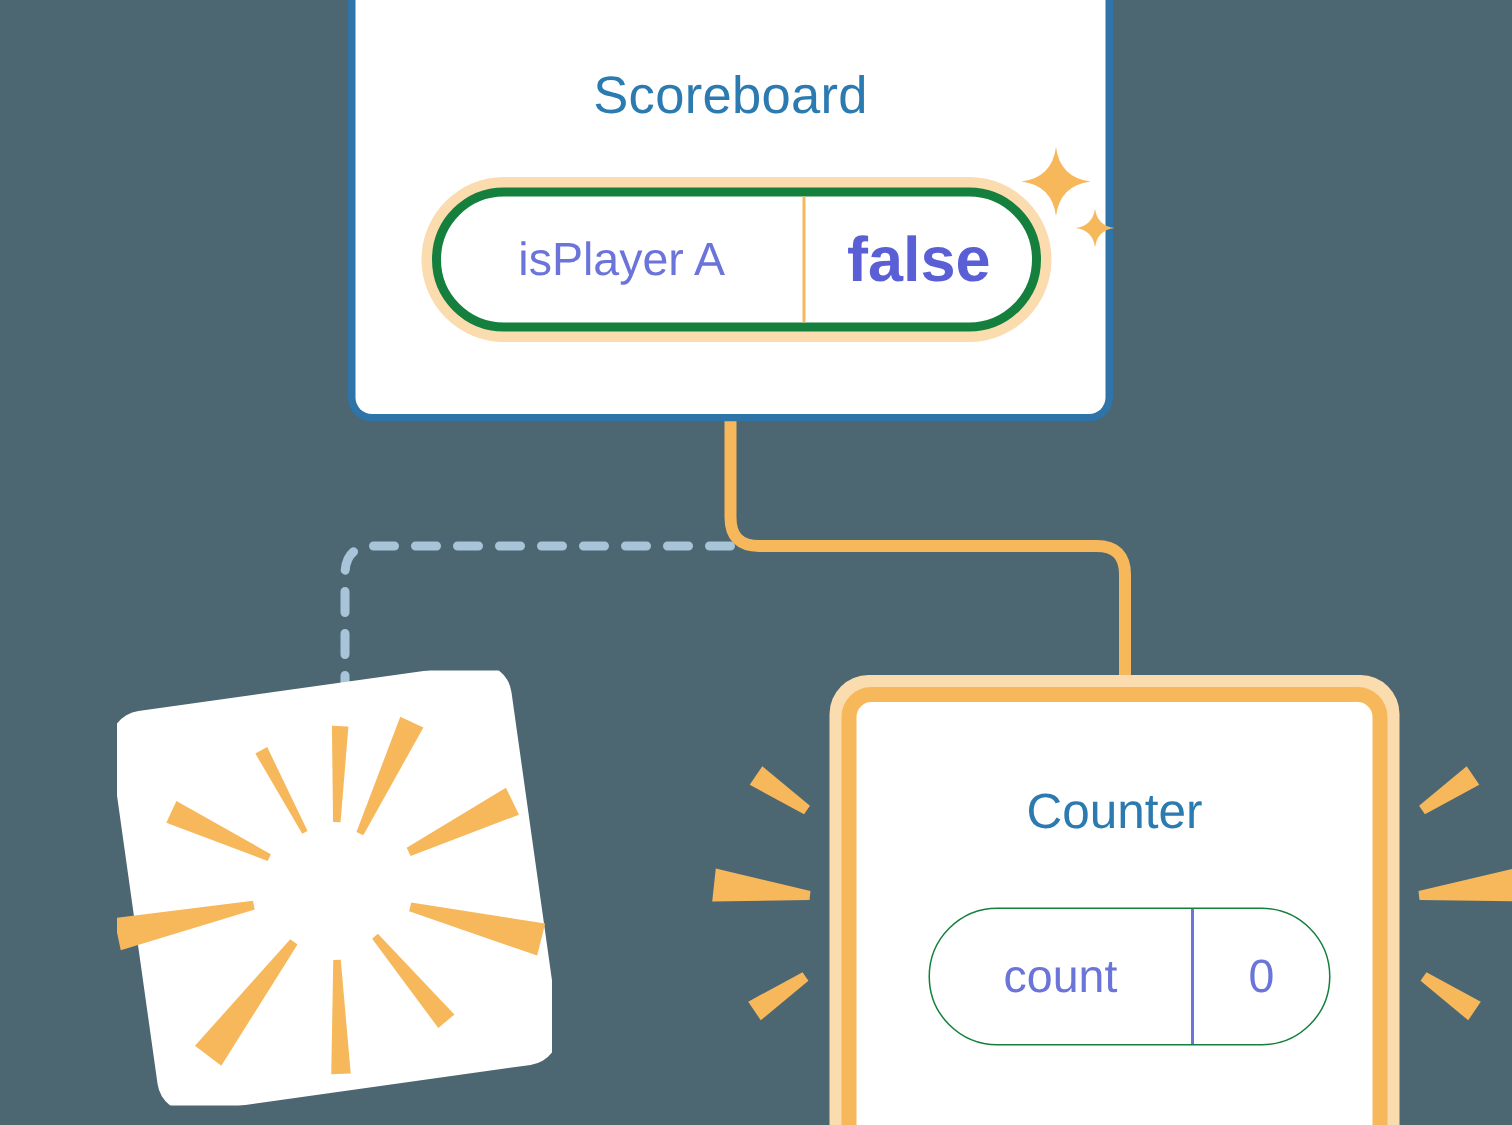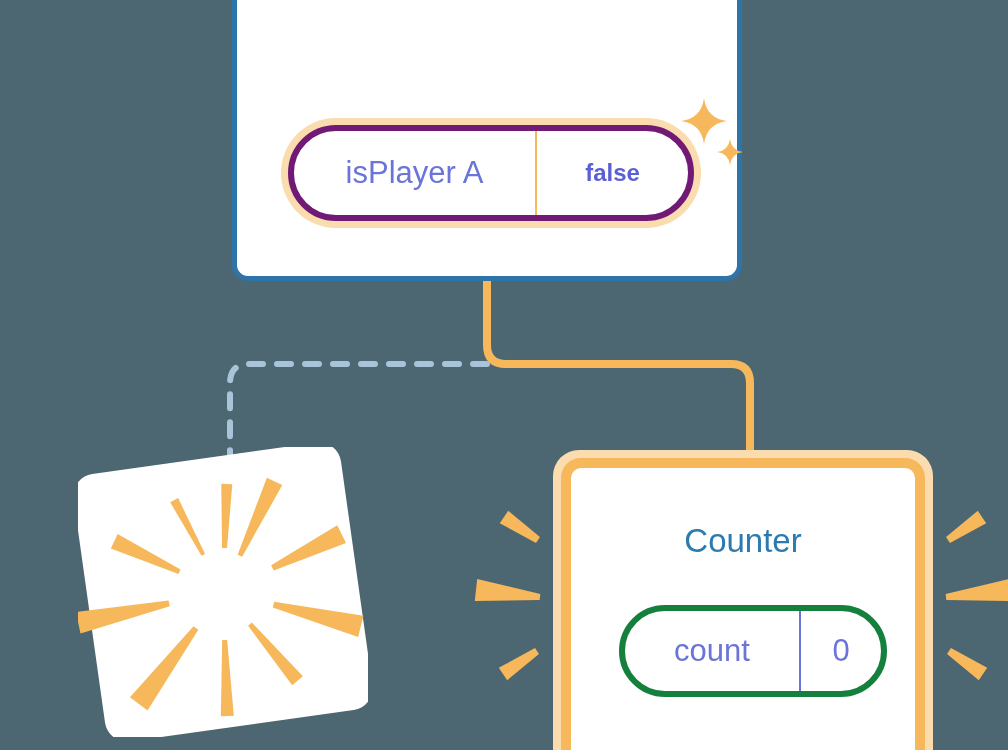--- a/index.html
+++ b/index.html
@@ -61,41 +61,41 @@
     border-radius: 55px;
     background: #fadcae;
     box-sizing: border-box;
     padding: 7px;
   }
   #scoreboard-pill-inner {
     width: 100%;
     height: 100%;
     border-radius: 48px;
     background: #ffffff;
-    border: 6px solid #701a75;
+    border: 6px solid #15803d;
     box-sizing: border-box;
     display: flex;
     align-items: stretch;
   }
   #scoreboard-pill-key {
     flex: 0 0 243px;
     display: flex;
     align-items: center;
     justify-content: center;
     font-size: 31px;
     color: #6b74d8;
     border-right: 2px solid #f7b85c;
     box-sizing: border-box;
   }
   #scoreboard-pill-value {
     flex: 1 1 auto;
     display: flex;
     align-items: center;
     justify-content: center;
-    font-size: 24px;
+    font-size: 42px;
     font-weight: bold;
     color: #5b5fd6;
   }
 
   
   #sparkle-group {
     position: absolute;
     left: 676px;
     top: 92px;
     width: 70px;
@@ -135,21 +135,21 @@
     color: #2b7ab0;
   }
   #counter-pill {
     position: absolute;
     left: 48px;
     top: 137px;
     width: 268px;
     height: 92px;
     border-radius: 46px;
     background: #ffffff;
-    border: 6px solid #15803d;
+    border: 1px solid #15803d;
     box-sizing: border-box;
     display: flex;
     align-items: stretch;
   }
   #counter-pill-key {
     flex: 0 0 176px;
     display: flex;
     align-items: center;
     justify-content: center;
     font-size: 31px;
@@ -209,20 +209,21 @@
         <path d="M 539.9610827869648 537.1010080540522 L 508.2023202577816 510.78787440154025 L 499.7976797422184 523.2121255984597 L 536.0389172130352 542.8989919459478 Z" fill="#f7b85c"></path>
         <path d="M 540.3261797738569 594.0177849247369 L 477.195992504142 579.0652113907018 L 474.804007495858 600.9347886092982 L 539.6738202261431 599.9822150752631 Z" fill="#f7b85c"></path>
         <path d="M 535.0389172130352 648.1010080540522 L 498.7976797422184 667.7878744015403 L 507.2023202577816 680.2121255984597 L 538.9610827869648 653.8989919459478 Z" fill="#f7b85c"></path>
         <path d="M 949.9610827869648 542.8989919459478 L 986.2023202577816 523.2121255984597 L 977.7976797422184 510.78787440154025 L 946.0389172130352 537.1010080540522 Z" fill="#f7b85c"></path>
         <path d="M 946.3261797738569 599.9822150752631 L 1011.1959925041419 600.9347886092982 L 1008.8040074958581 579.0652113907018 L 945.6738202261431 594.0177849247369 Z" fill="#f7b85c"></path>
         <path d="M 947.0389172130352 653.8989919459478 L 978.7976797422184 680.2121255984597 L 987.2023202577816 667.7878744015403 L 950.9610827869648 648.1010080540522 Z" fill="#f7b85c"></path>
       </g>
   </svg>
 
   <div id="scoreboard-card">
+    <div id="scoreboard-title">Scoreboard</div>
 
     <div id="scoreboard-pill">
       <div id="scoreboard-pill-inner">
         <div id="scoreboard-pill-key">isPlayer A</div>
         <div id="scoreboard-pill-value">false</div>
       </div>
     </div>
   </div>
 
   <svg id="sparkle-group" viewBox="0 0 70 80" width="70" height="80" aria-hidden="true">

